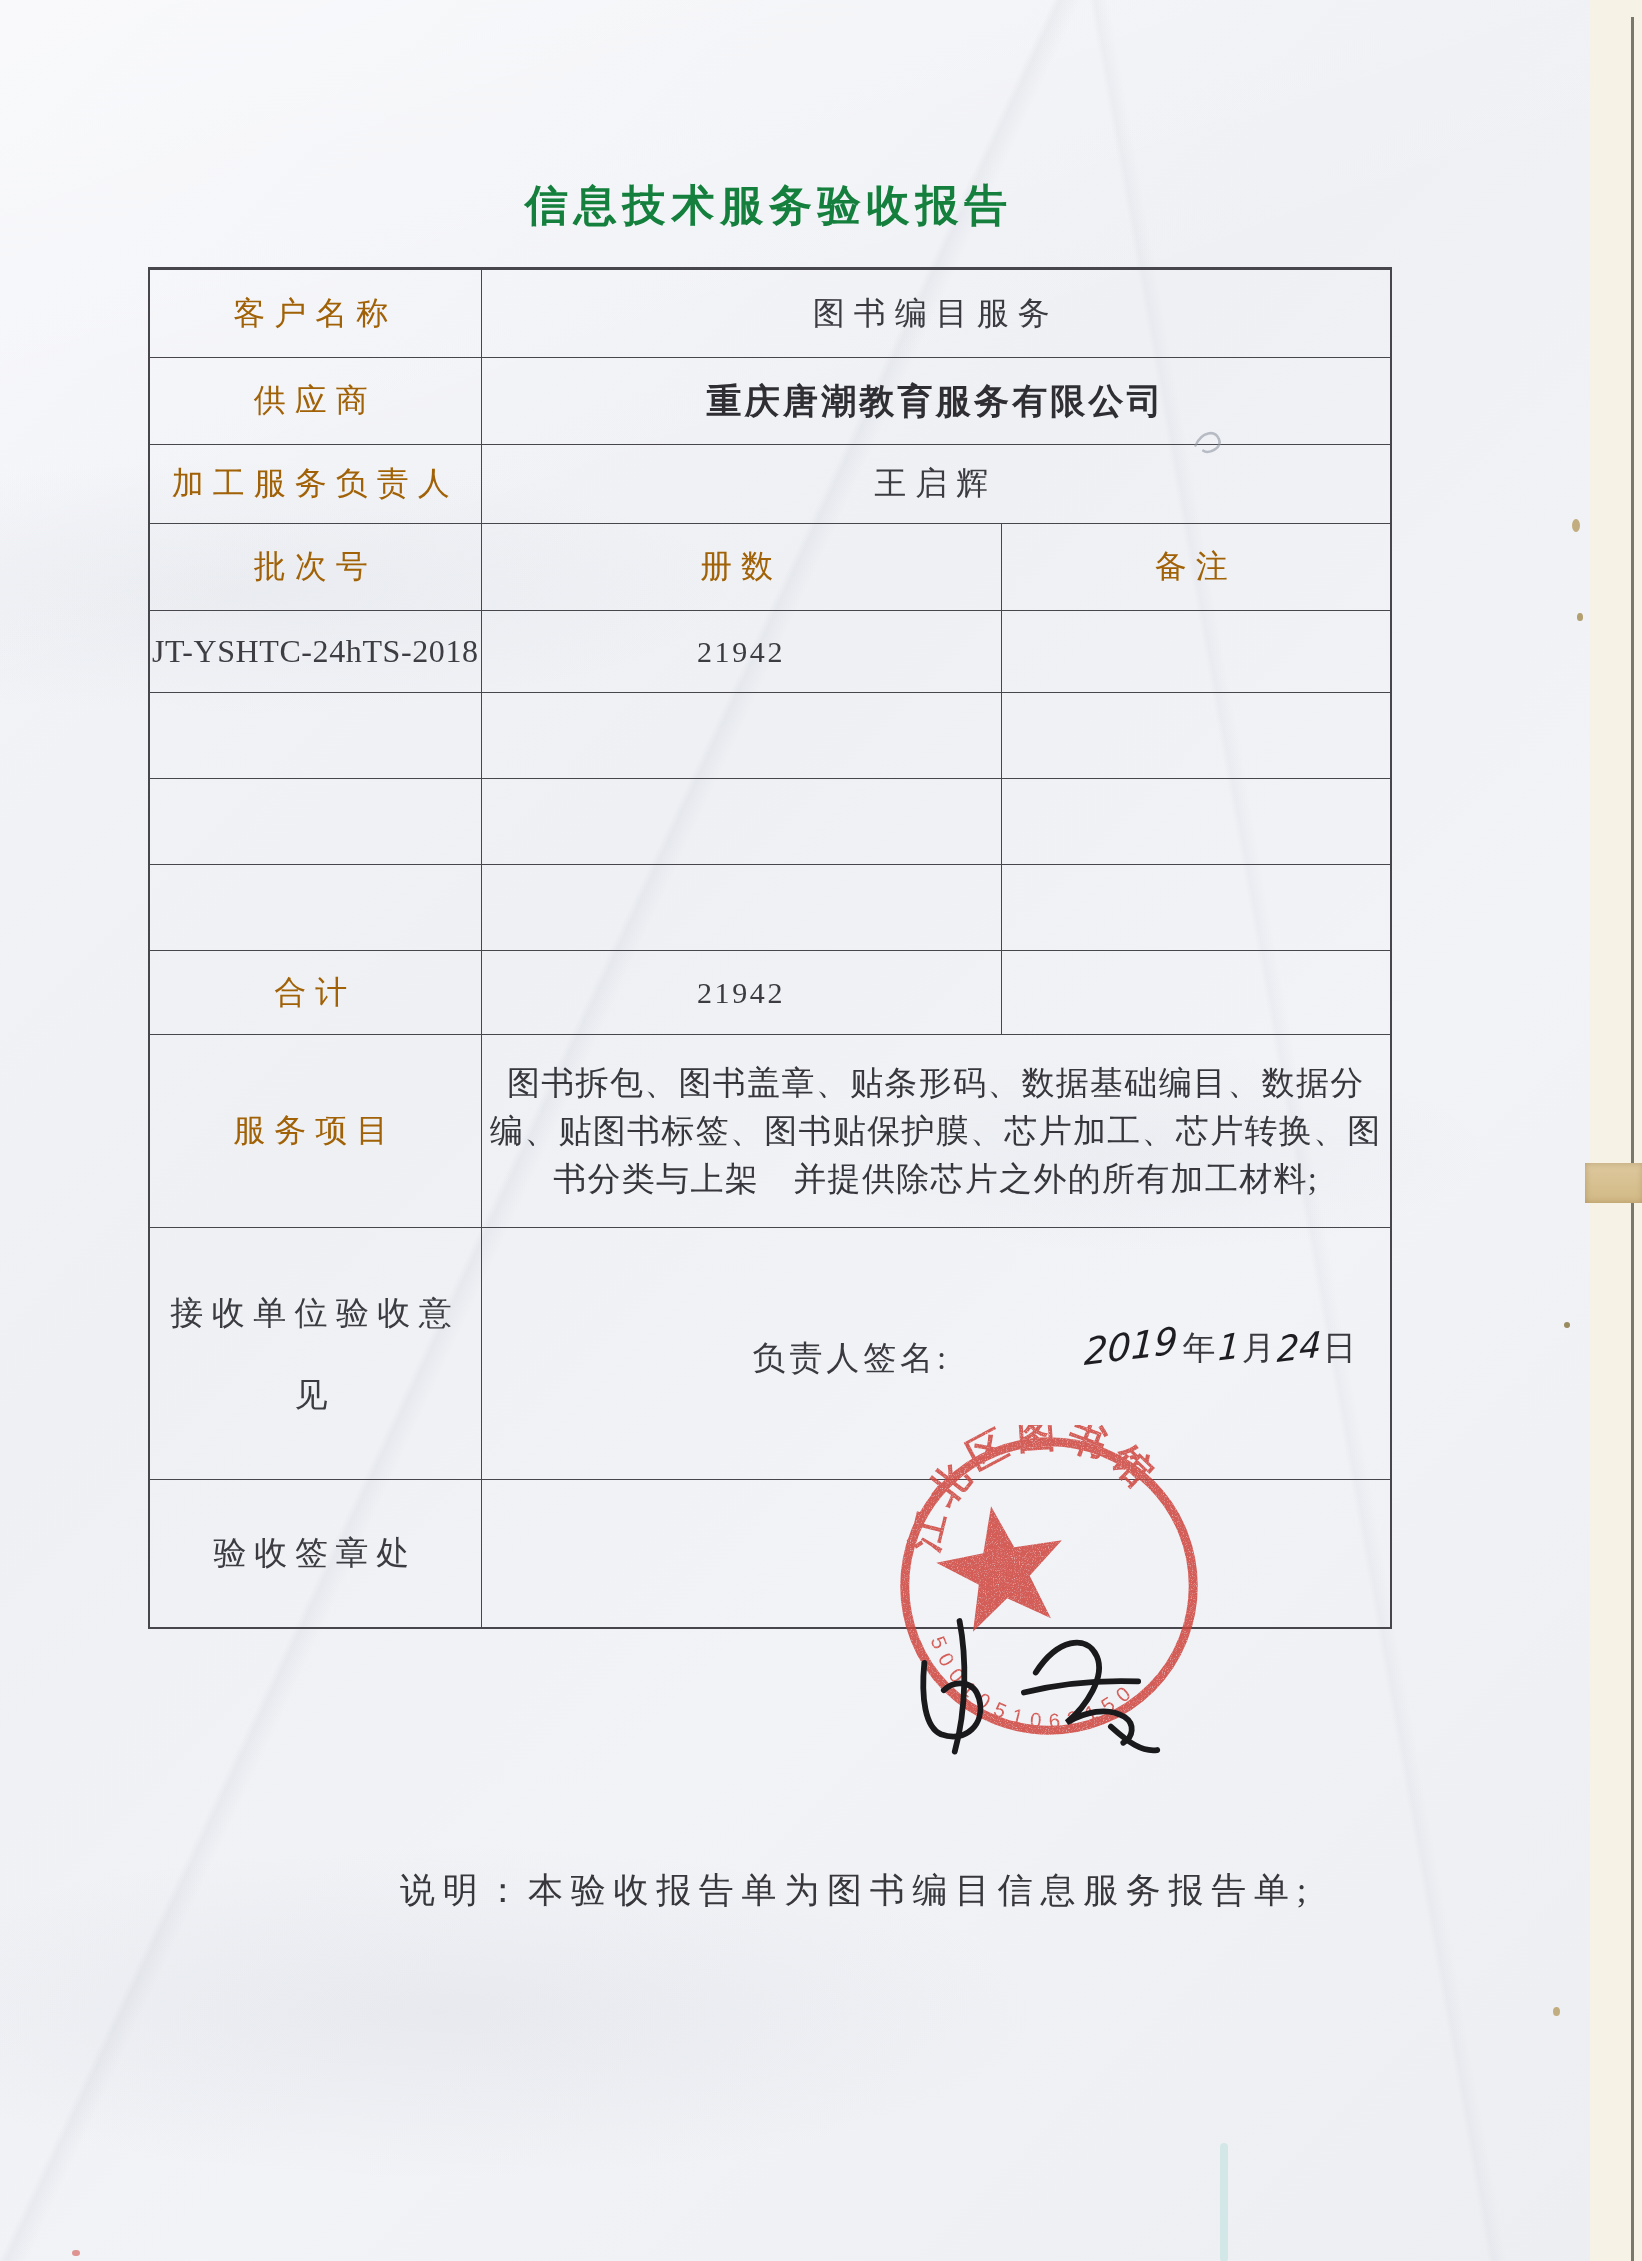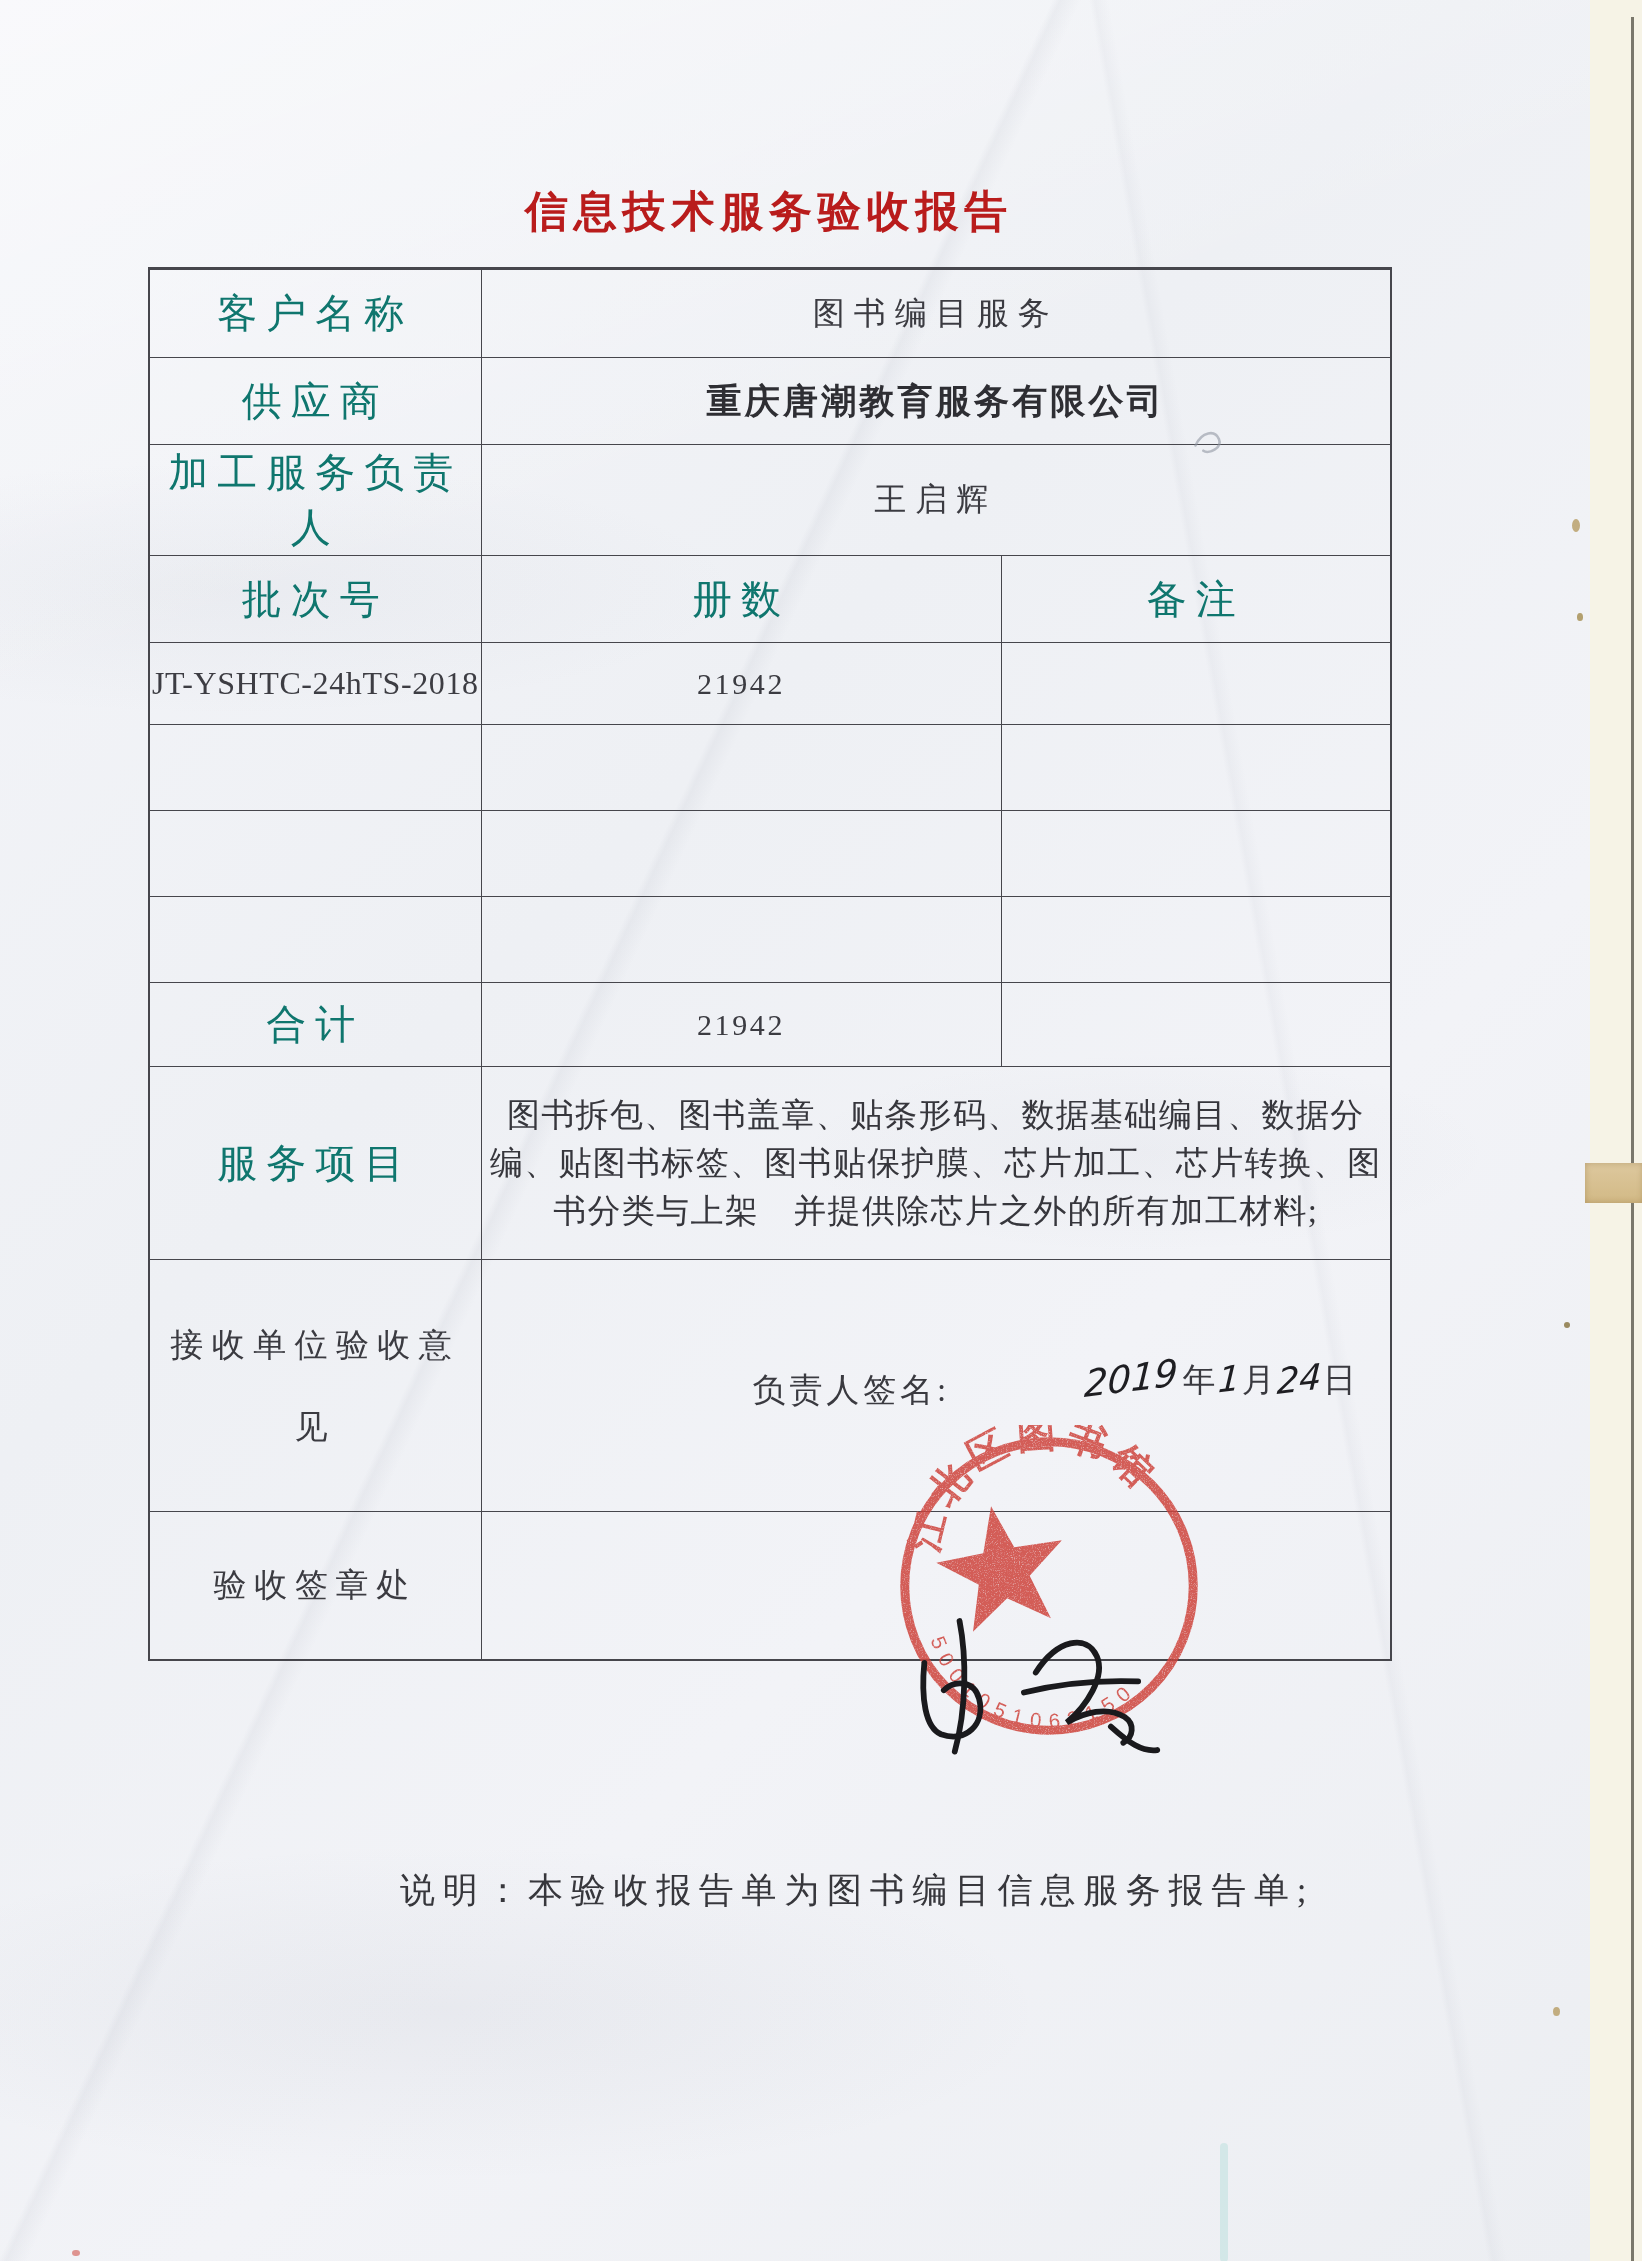--- a/index.html
+++ b/index.html
@@ -34,42 +34,42 @@
   .speck{position:absolute;border-radius:50%;background:#c2ad80}
   .speck.s1{left:1572px;top:519px;width:7.7px;height:13px}
   .speck.s2{left:1577px;top:613px;width:5.8px;height:7.7px;background:#b3a070}
   .speck.s3{left:1564px;top:1322px;width:6.4px;height:6.4px;background:#9a8a60}
   .speck.s4{left:1553px;top:2007px;width:7px;height:9px}
   .cyan-streak{position:absolute;left:1220px;top:2143px;width:7.7px;height:119px;background:rgba(150,212,206,.30);border-radius:3.9px}
   .red-dot{position:absolute;left:72px;top:2250px;width:7.7px;height:6.4px;background:rgba(205,70,60,.55);border-radius:50%}
 
   
   .title{
-    position:absolute;left:148px;top:183px;width:1242px;text-align:center;
+    position:absolute;left:148px;top:177px;width:1242px;text-align:center;
     font-family:"Liberation Sans",sans-serif;font-weight:bold;
-    font-size:43px;letter-spacing:5.8px;color:#b91c1c;
+    font-size:43px;letter-spacing:5.8px;color:#15803d;
   }
 
   
   .doc-table{
     position:absolute;left:148px;top:267px;width:1242px;
     border-collapse:collapse;table-layout:fixed;
     border:2.6px solid #46464c;border-top-width:3.2px;
   }
   .doc-table td{
     border:1.3px solid #46464c;padding:0;
     vertical-align:middle;text-align:center;
     overflow:hidden;
   }
   tr.r1{height:89px} tr.r2{height:87px} tr.r3{height:79px} tr.r4{height:89px}
   tr.r5{height:87px} tr.r6{height:82px} tr.r7{height:86px} tr.r8{height:86px}
   tr.r9{height:86px} tr.r10{height:84px} tr.r11{height:125px} tr.r12{height:193px}
   tr.r13{height:252px} tr.r14{height:148px}
 
-  .lbl{font-size:40px;letter-spacing:9px;color:#0f766e}
+  .lbl{font-size:32px;letter-spacing:9px;color:#a16207}
   .val{font-size:32px;letter-spacing:9px;color:#3b3b41}
   .val-offset{text-align:center;padding-right:213px}
   .supplier-val{font-family:"Liberation Sans",sans-serif;font-weight:700;font-size:35px;letter-spacing:3.2px;color:#2e2e33}
   .batch-code{font-size:32px;text-align:left;padding-left:14px;letter-spacing:0.6px;color:#3d3d43}
   .num{font-size:30px;letter-spacing:2.6px}
   .cnmarc-lbl{font-size:32px;letter-spacing:3.9px}
   .service-val{
     font-size:33px;line-height:48px;letter-spacing:1.3px;text-align:left;
     padding:7.7px 11.6px 0 15.5px;vertical-align:top;color:#36363c;
   }

